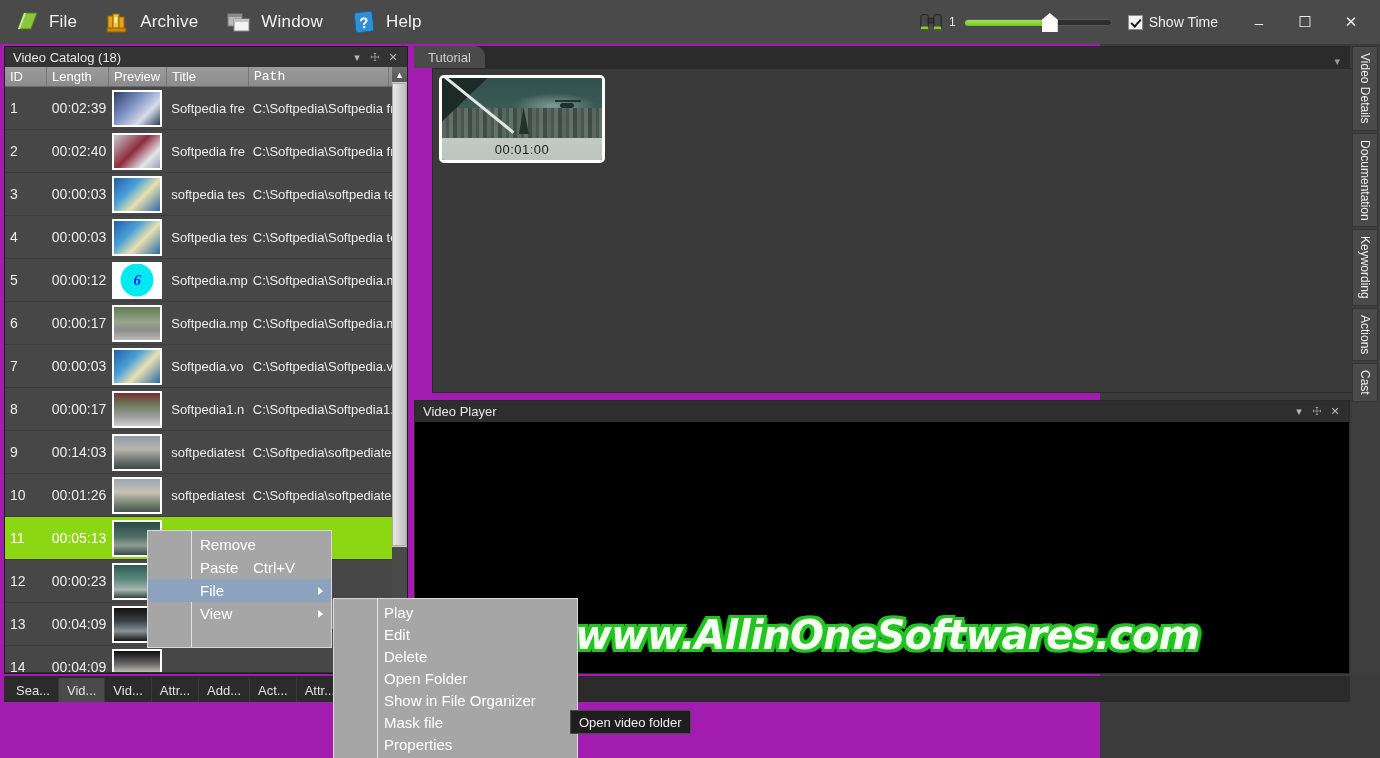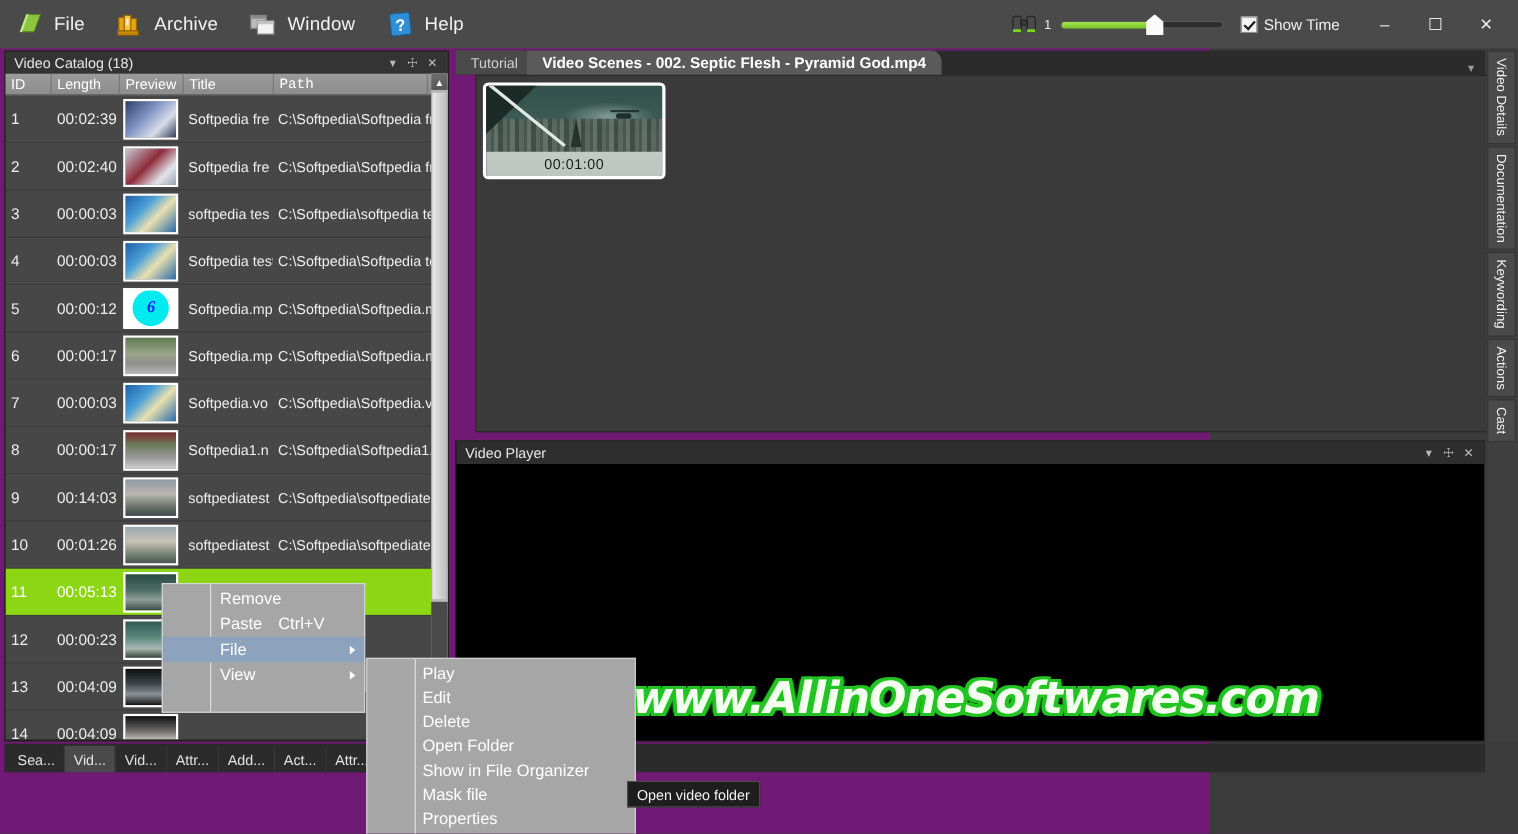--- a/index.html
+++ b/index.html
@@ -7,21 +7,21 @@
     margin: 0; padding: 0;
     width: 1380px; height: 758px;
     overflow: hidden;
     background: #3b3b3b;
     font-family: "Liberation Sans", sans-serif;
     -webkit-font-smoothing: antialiased;
   }
   #app {
     position: relative;
     width: 1100px; height: 758px;
-    background: #701a75;
+    background: #a21caf;
   }
 
   
   .menubar {
     position: absolute; top: 0; left: 0;
     width: 1380px; height: 44px;
     background: #4a4a4a;
     display: flex; align-items: center;
   }
   .menu-item {
@@ -732,21 +732,20 @@
       <div class="btab">Vid...</div>
       <div class="btab">Attr...</div>
       <div class="btab">Add...</div>
       <div class="btab">Act...</div>
       <div class="btab">Attr...</div>
       <div class="btab">Attr...</div>
     </div>
 
   <div class="tabbar">
     <div class="vtab">Tutorial</div>
-    <div class="vtab active">Video Scenes - 002. Septic Flesh - Pyramid God.mp4</div>
     <div class="tabbar-chev">▾</div>
   </div>
 
   <div class="scenes">
     <div class="scene-item">
       <div class="scene-sky"></div>
       <div class="scene-city"></div>
       <div class="scene-spire"></div>
       <div class="scene-tower"></div>
       <div class="scene-beam"></div>

